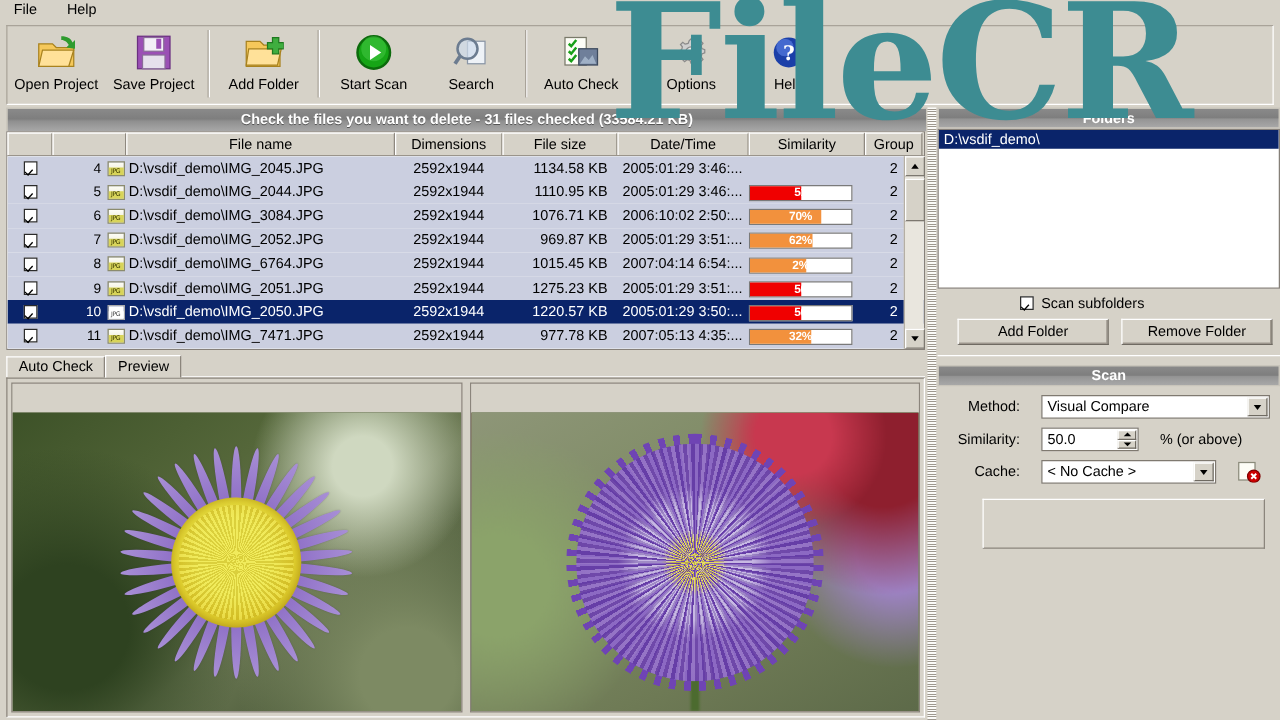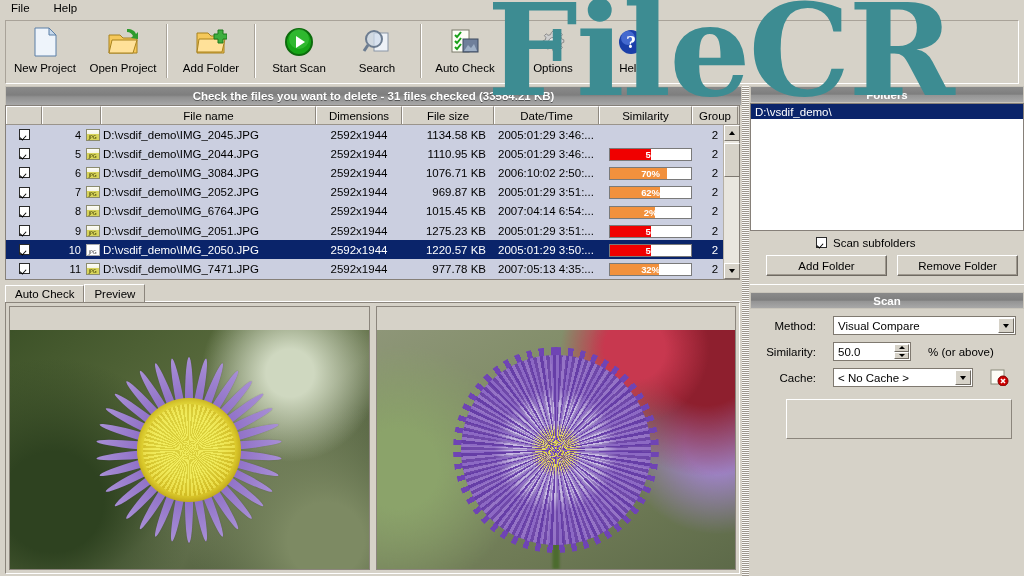--- a/index.html
+++ b/index.html
@@ -49,21 +49,21 @@
   .row{display:flex;height:19.2px;align-items:center;box-sizing:border-box;background:#cbcfe0;}
   .row.sel{background:#0a246a;color:#fff;}
   .cell{height:19.2px;display:flex;align-items:center;box-sizing:border-box;overflow:hidden;white-space:nowrap;font-size:11.5px;}
   .c-chk{width:36px;justify-content:center;}
   .c-num{width:42px;justify-content:flex-end;padding-right:3px;font-size:11px;}
   .c-ico{width:17px;justify-content:center;}
   .c-name{width:215px;padding-left:2px;}
   .c-dim{width:86px;justify-content:center;}
   .c-size{width:92px;justify-content:flex-end;padding-right:8px;}
   .c-date{width:105px;padding-left:4px;}
-  .c-sim{width:93px;justify-content:flex-end;margin-top:40px;}
+  .c-sim{width:93px;justify-content:flex-start;margin-top:40px;}
   .c-grp{width:46px;justify-content:center;}
 
   .chk{width:11px;height:11px;background:#fff;border:1px solid #2b2b2b;position:relative;box-sizing:border-box;}
   .chk::after{content:"";position:absolute;left:1px;top:4px;width:3px;height:5px;border:solid #000;border-width:0 1.6px 1.6px 0;transform:rotate(42deg);}
   .jpgico{width:14px;height:12px;background:linear-gradient(to bottom,#fdfdf5,#e8e6d2);border:1px solid #8b8b6e;position:relative;box-sizing:border-box;}
   .jpgico::after{content:"JPG";position:absolute;left:0;right:0;bottom:0px;text-align:center;font-size:5px;font-family:"DejaVu Sans",sans-serif;color:#3b3b00;background:#d8d45a;line-height:6px;letter-spacing:-0.3px;}
   .row.sel .jpgico{filter:grayscale(1) brightness(1.25);}
 
   .bar{width:83px;height:13px;background:#fff;border:1px solid #7a7a7a;position:relative;box-sizing:border-box;}
   .bar .fill{position:absolute;left:0;top:0;bottom:0;}
@@ -159,36 +159,38 @@
 <div class="app">
 
   <div class="menubar">
     <span class="mi">File</span>
     <span class="mi">Help</span>
   </div>
 
   <div class="toolbar">
     <div class="tbtn">
       <span class="ico">
-        <svg width="30" height="32" viewBox="0 0 30 32">
-            <path d="M5 2h14l7 7v21H5z" fill="#eef4fb" stroke="#5b7fa6"></path>
-            <path d="M19 2l7 7h-7z" fill="#c7d9ec" stroke="#5b7fa6"></path>
-          </svg>
-      </span>
-      <span class="lbl">New Project</span>
-    </div>
-    <div class="tbtn">
-      <span class="ico">
         <svg width="32" height="32" viewBox="0 0 32 32">
             <path d="M2 9h11l3 3h14v15H2z" fill="#f5c85a" stroke="#a8821f"></path>
             <path d="M5 14h25l-4 13H2z" fill="#ffe199" stroke="#a8821f"></path>
             <path d="M20 3c5 0 8 2 9 5l2-2 0 7-7-1 2-2c-1-2-3-4-6-4z" fill="#2e9b2e"></path>
           </svg>
       </span>
       <span class="lbl">Open Project</span>
+    </div>
+    <div class="tbtn">
+      <span class="ico">
+        <svg width="30" height="32" viewBox="0 0 30 32">
+            <rect x="2" y="3" width="26" height="26" fill="#9b4fb5" stroke="#6a2f80"></rect>
+            <rect x="7" y="4" width="16" height="11" fill="#f2eef6" stroke="#8a6b99"></rect>
+            <rect x="6" y="18" width="18" height="11" fill="#e6e0ec" stroke="#8a6b99"></rect>
+            <rect x="17" y="5" width="4" height="8" fill="#9b4fb5"></rect>
+          </svg>
+      </span>
+      <span class="lbl">Save Project</span>
     </div>
     <div class="tsep"></div>
     <div class="tbtn">
       <span class="ico">
         <svg width="32" height="32" viewBox="0 0 32 32">
             <path d="M2 7h11l3 3h13v17H2z" fill="#f5c85a" stroke="#a8821f"></path>
             <path d="M4 13h26l-3 13H2z" fill="#ffe199" stroke="#a8821f"></path>
             <path d="M23 4h5v4h4v5h-4v4h-5v-4h-4V8h4z" fill="#3fae3f" stroke="#1f7a1f"></path>
           </svg>
       </span>

